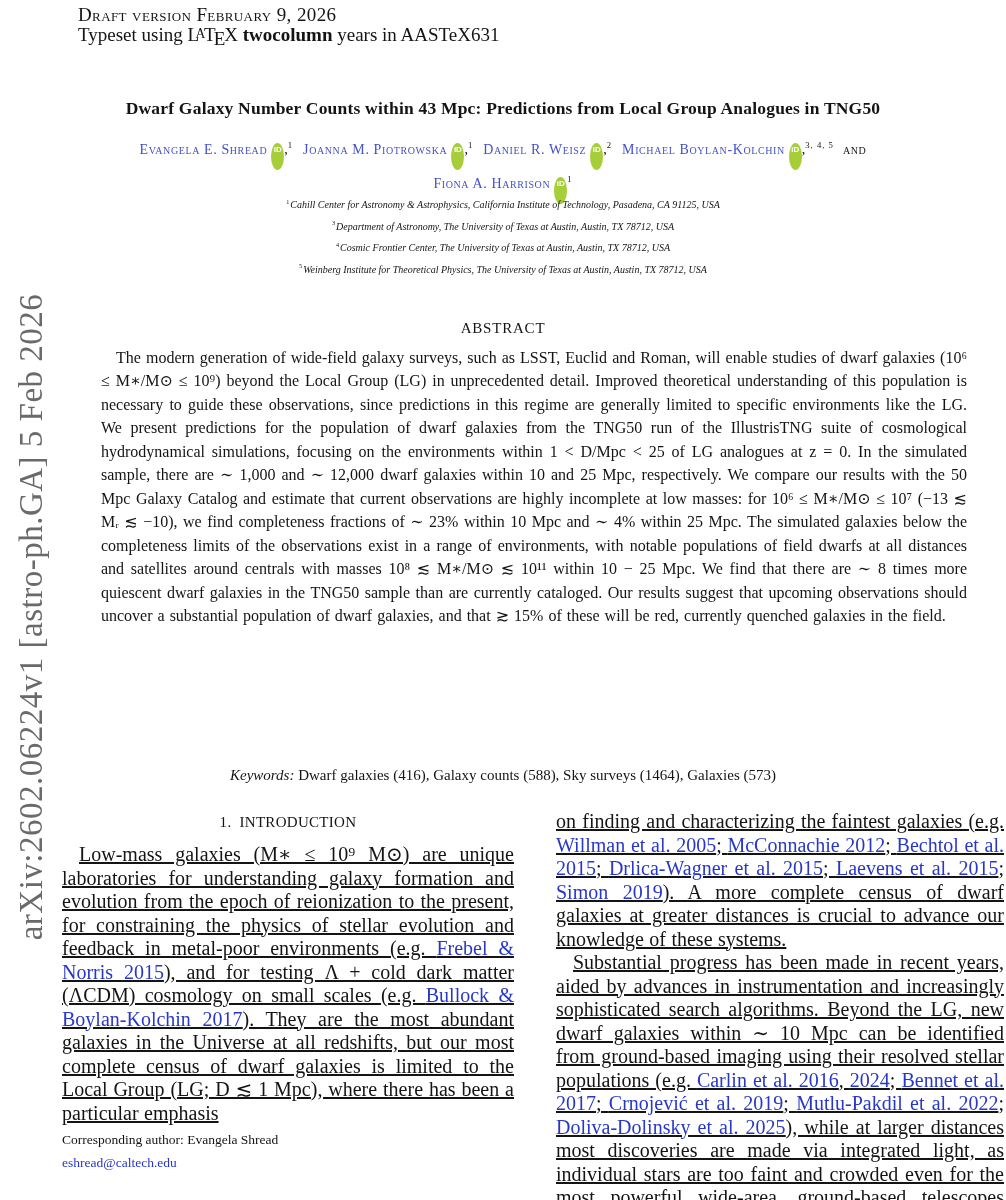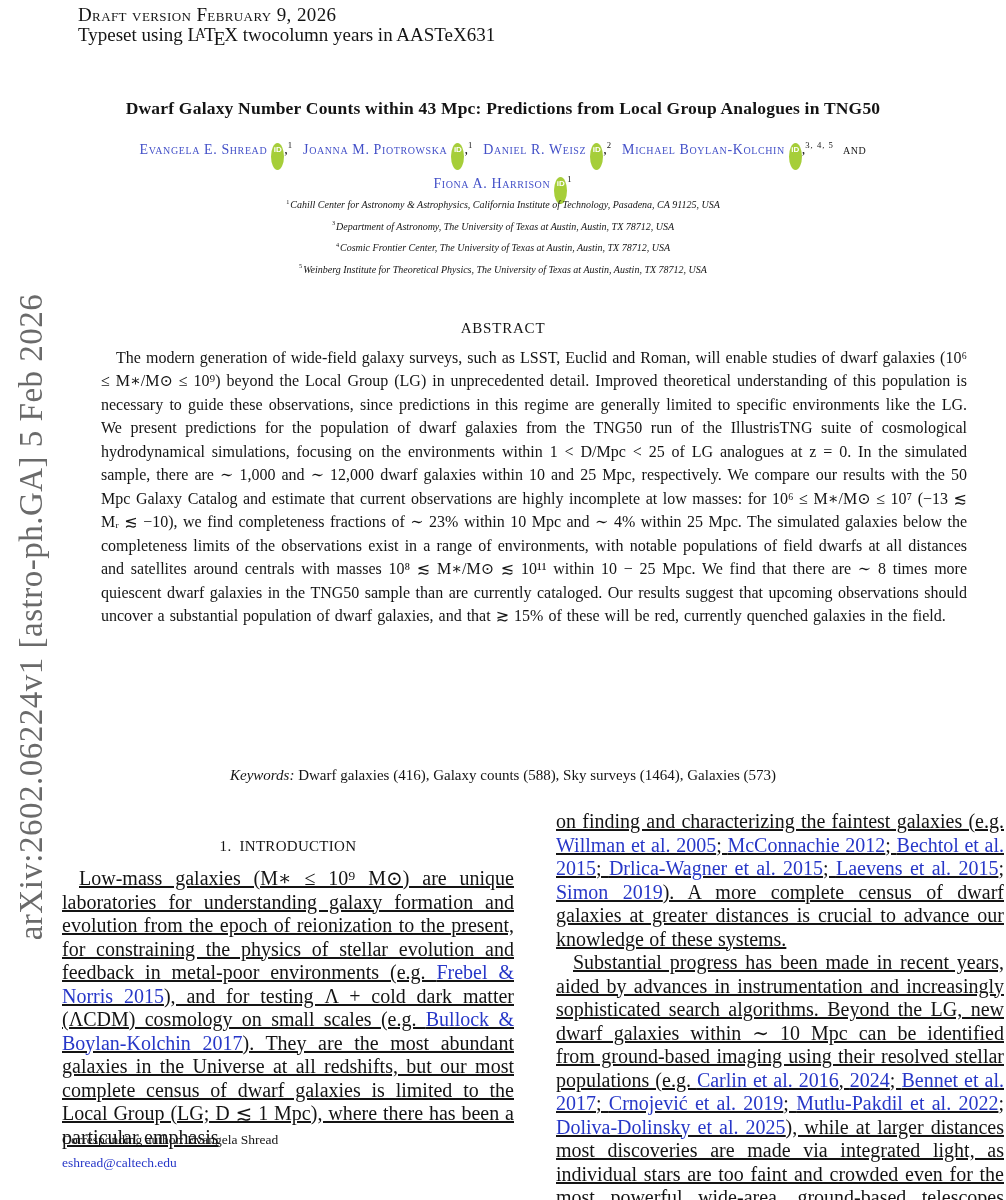--- a/index.html
+++ b/index.html
@@ -54,27 +54,27 @@
     position:absolute;top:346px;left:101px;width:866px;margin:0;
     text-align:justify;font-size:16px;line-height:23.45px;
     text-indent:15px;word-spacing:1px;
   }
   
   .keywords{position:absolute;top:767px;left:40px;width:926px;text-align:center;font-size:15px;}
   
   .col{position:absolute;top:810px;}
   .col-left{left:62px;width:452px;}
   .col-right{left:556px;width:448px;height:390px;overflow:hidden;}
-  .section-head{text-align:center;font-size:15px;line-height:24px;margin-bottom:9px;letter-spacing:0.3px;margin-top:24px;}
+  .section-head{text-align:center;font-size:15px;line-height:24px;margin-bottom:9px;letter-spacing:0.3px;}
   .section-num{margin-right:8px;}
   .body-par{margin:0;text-align:justify;font-size:20px;line-height:23.5px;word-spacing:0.5px;text-decoration:underline;}
   .body-par.indent{text-indent:17px;}
   
   .seg-lk{color:var(--link,#2737c8);}
-  .seg-bf{font-weight:normal;margin-top:39px;}
+  .seg-bf{font-weight:bold;margin-top:39px;}
   .seg-it{font-style:italic;}
   .seg-latexA{font-size:0.72em;vertical-align:0.22em;margin:0 -0.1em 0 -0.26em;}
   .seg-latexE{vertical-align:-0.21em;margin:0 -0.06em 0 -0.1em;}
   
   .corresponding{position:absolute;top:1128px;left:62px;width:452px;font-size:13.5px;line-height:23px;}
   .email{color:var(--link,#2737c8);text-decoration:none;display:inline-block;cursor:pointer;}
 </style>
 </head>
 <body>
 

